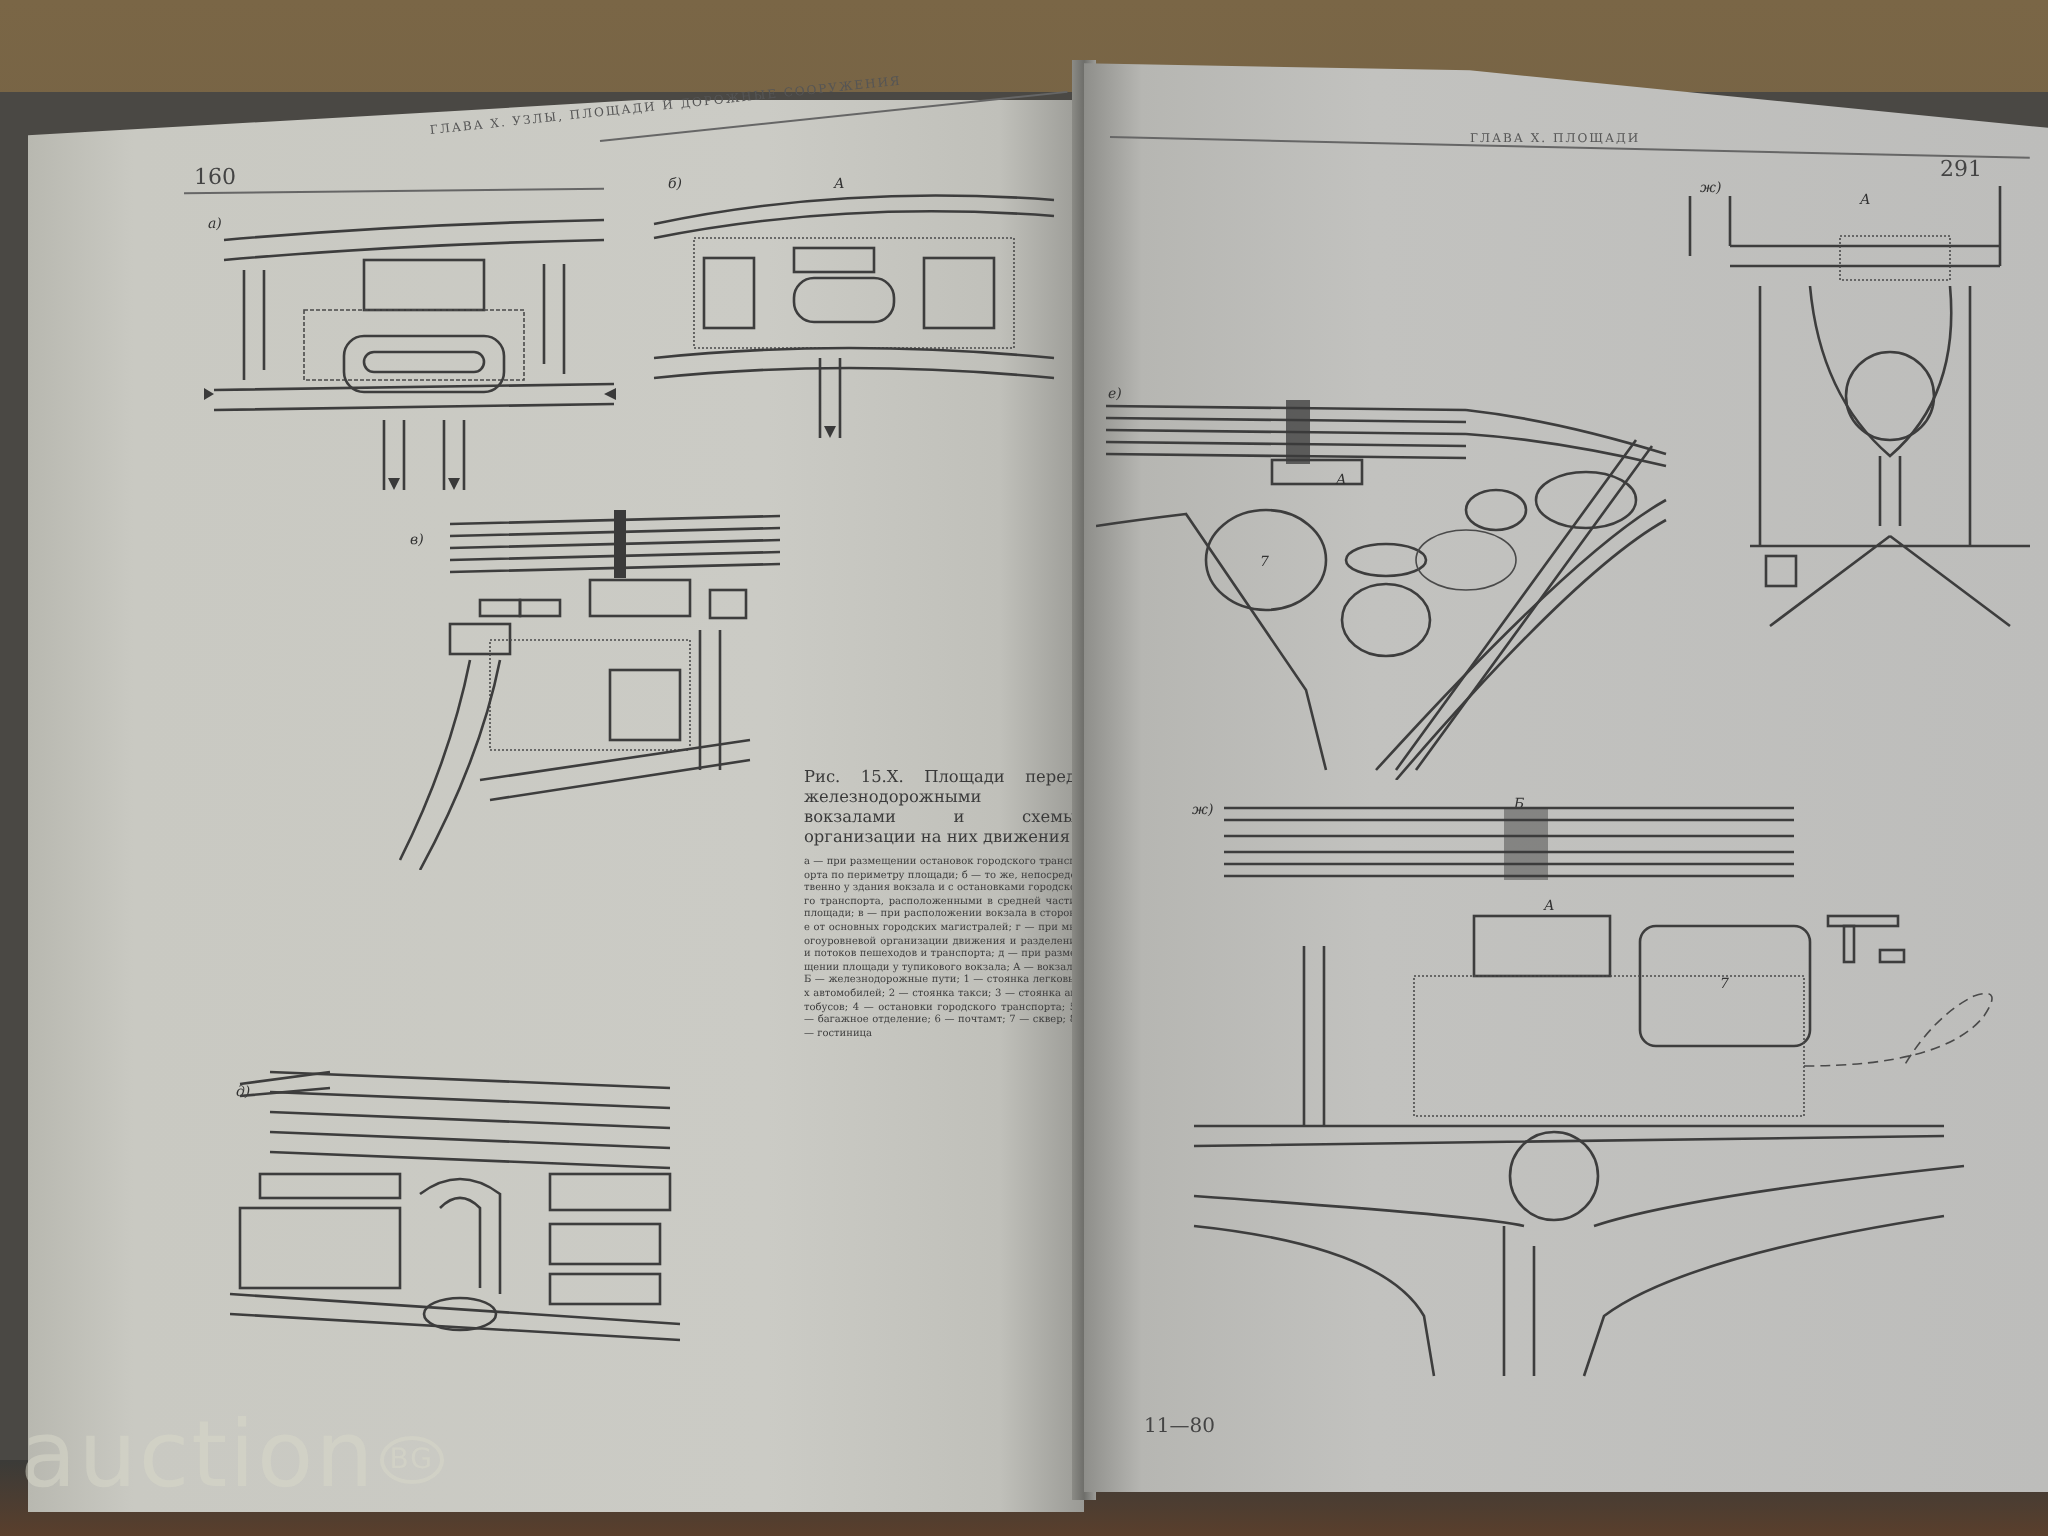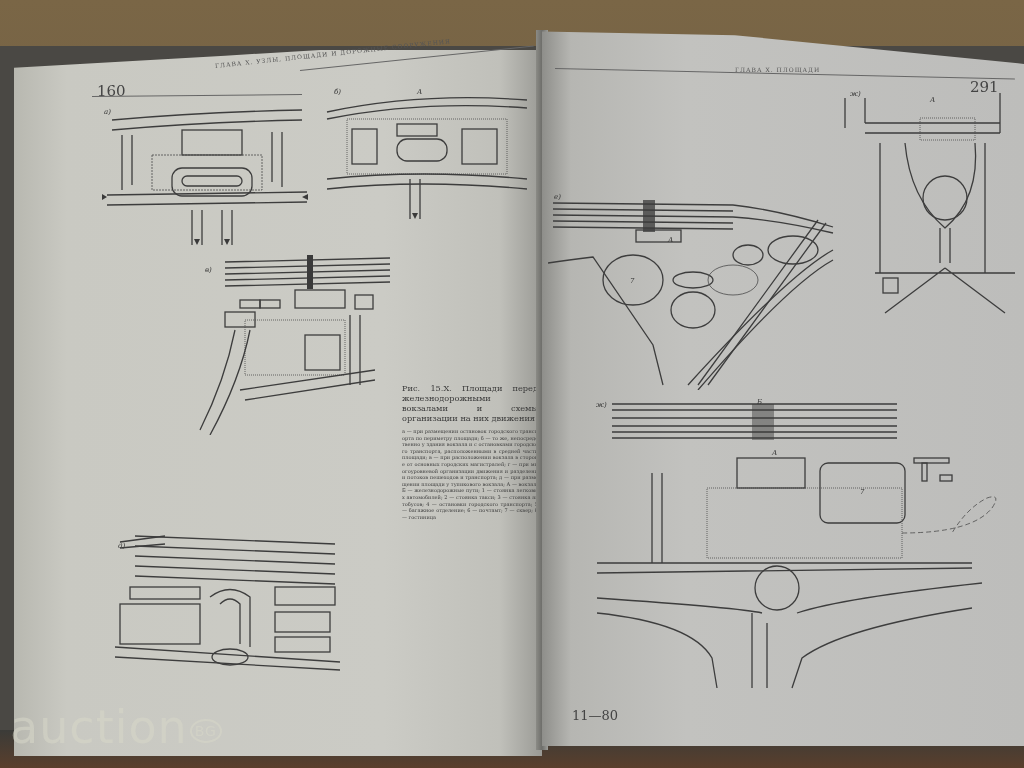--- a/index.html
+++ b/index.html
@@ -12,21 +12,21 @@
        background:linear-gradient(180deg,#3b3b38,#5a3f2c);}
   .page-left{position:absolute;left:14px;top:50px;width:528px;height:706px;
        background:linear-gradient(90deg,#b8b8b0 0%,#c9c9c2 10%,#cbcbc5 70%,#c0c0ba 92%,#9a9a95 100%);
        clip-path:polygon(0 2.5%,40% 0.8%,80% -1%,100% 0,100% 100%,0 100%);}
   .page-right{position:absolute;left:542px;top:28px;width:482px;height:718px;
        background:linear-gradient(90deg,#8e8e8a 0%,#b6b6b2 6%,#c2c2bf 30%,#bdbdbb 100%);
        clip-path:polygon(0 0.5%,40% 1%,100% 5%,100% 100%,0 100%);}
   .gutter{position:absolute;left:536px;top:30px;width:12px;height:720px;
        background:linear-gradient(90deg,#8b8b86,#6e6e6a,#9d9d99);}
   .run-head{position:absolute;font-size:6px;color:#555;letter-spacing:1px;text-transform:uppercase;}
-  .pnum{position:absolute;font-size:15px;color:#444;}
+  .pnum{position:absolute;font-size:11px;color:#444;}
   .rule{position:absolute;height:1px;background:#666;}
   svg.fig{position:absolute;}
   svg .ln{stroke:#3d3d3d;stroke-width:1.3;fill:none;}
   svg .thin{stroke:#4a4a4a;stroke-width:0.8;fill:none;}
   svg .blk{fill:#3a3a3a;}
   svg .lbl{font-family:"DejaVu Serif",serif;font-size:7px;fill:#333;font-style:italic;}
   .caption{position:absolute;left:402px;top:383px;width:136px;color:#3a3a3a;}
   .cap-title{font-size:8.2px;line-height:10px;text-align:justify;}
   .cap-body{font-size:5px;line-height:6.6px;margin-top:5px;text-align:justify;color:#3d3d3d;
        word-break:break-all;}
@@ -166,17 +166,17 @@
   <rect class="thin" x="115" y="90" width="195" height="70" style="stroke-dasharray:1 1"></rect>
   <path class="thin" d="M310 135 Q380 135 400 110 Q410 95 395 100 Q375 110 360 135" style="stroke-dasharray:5 3"></path>
   <path class="ln" d="M60 75 v90 M70 75 v90"></path>
   <path class="ln" d="M5 165 L380 165 M5 175 L380 170"></path>
   <circle class="ln" cx="185" cy="190" r="22"></circle>
   <path class="ln" d="M5 200 Q150 210 170 215 M390 185 Q250 200 205 215"></path>
   <path class="ln" d="M5 215 Q100 225 120 260 L125 290 M380 210 Q250 230 210 260 L200 290"></path>
   <path class="ln" d="M160 215 v75 M175 225 v65"></path>
 </svg>
 
-<div class="pnum" style="left:572px;top:708px;font-size:13px;">11—80</div>
+<div class="pnum" style="left:572px;top:708px;font-size:10px;">11—80</div>
 
 <div class="watermark">
   <span>auction</span><span class="wm-badge">BG</span>
 </div>
 
 </body></html>

